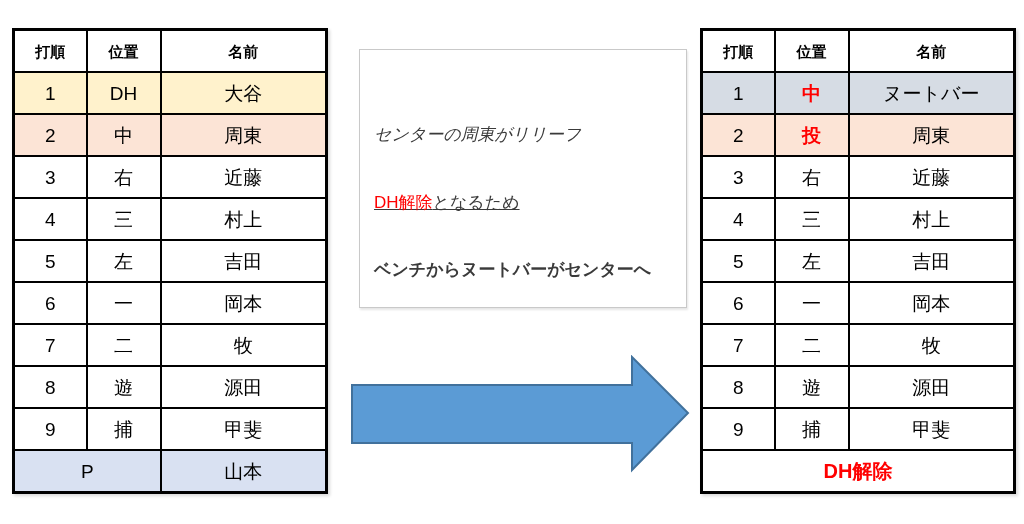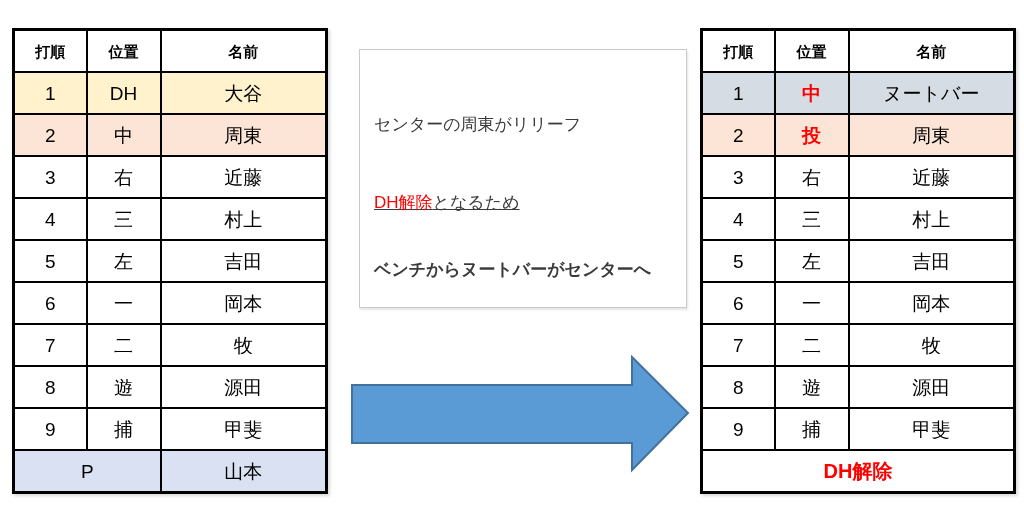--- a/index.html
+++ b/index.html
@@ -41,21 +41,21 @@
   .note{
     position:absolute;left:359px;top:49px;width:328px;height:259px;
     box-sizing:border-box;border:1px solid var(--note-border);
     background:#fff;box-shadow:1px 2px 2px rgba(0,0,0,0.10);
   }
   .note p{
     position:absolute;left:14px;margin:0;
     font-size:17px;color:var(--note-text);white-space:nowrap;line-height:1;
   }
   .note .l1{top:36px;}
-  .note .l2{top:66px;}
+  .note .l2{top:76px;font-style:italic;}
   .note .l3{top:144px;text-decoration:underline;}
   .note .l4{top:211px;font-weight:bold;}
   .note .red{color:var(--red);}
 
   .arrow{position:absolute;left:350px;top:355px;width:342px;height:120px;}
 </style>
 </head>
 <body>
 
 <div class="canvas">

